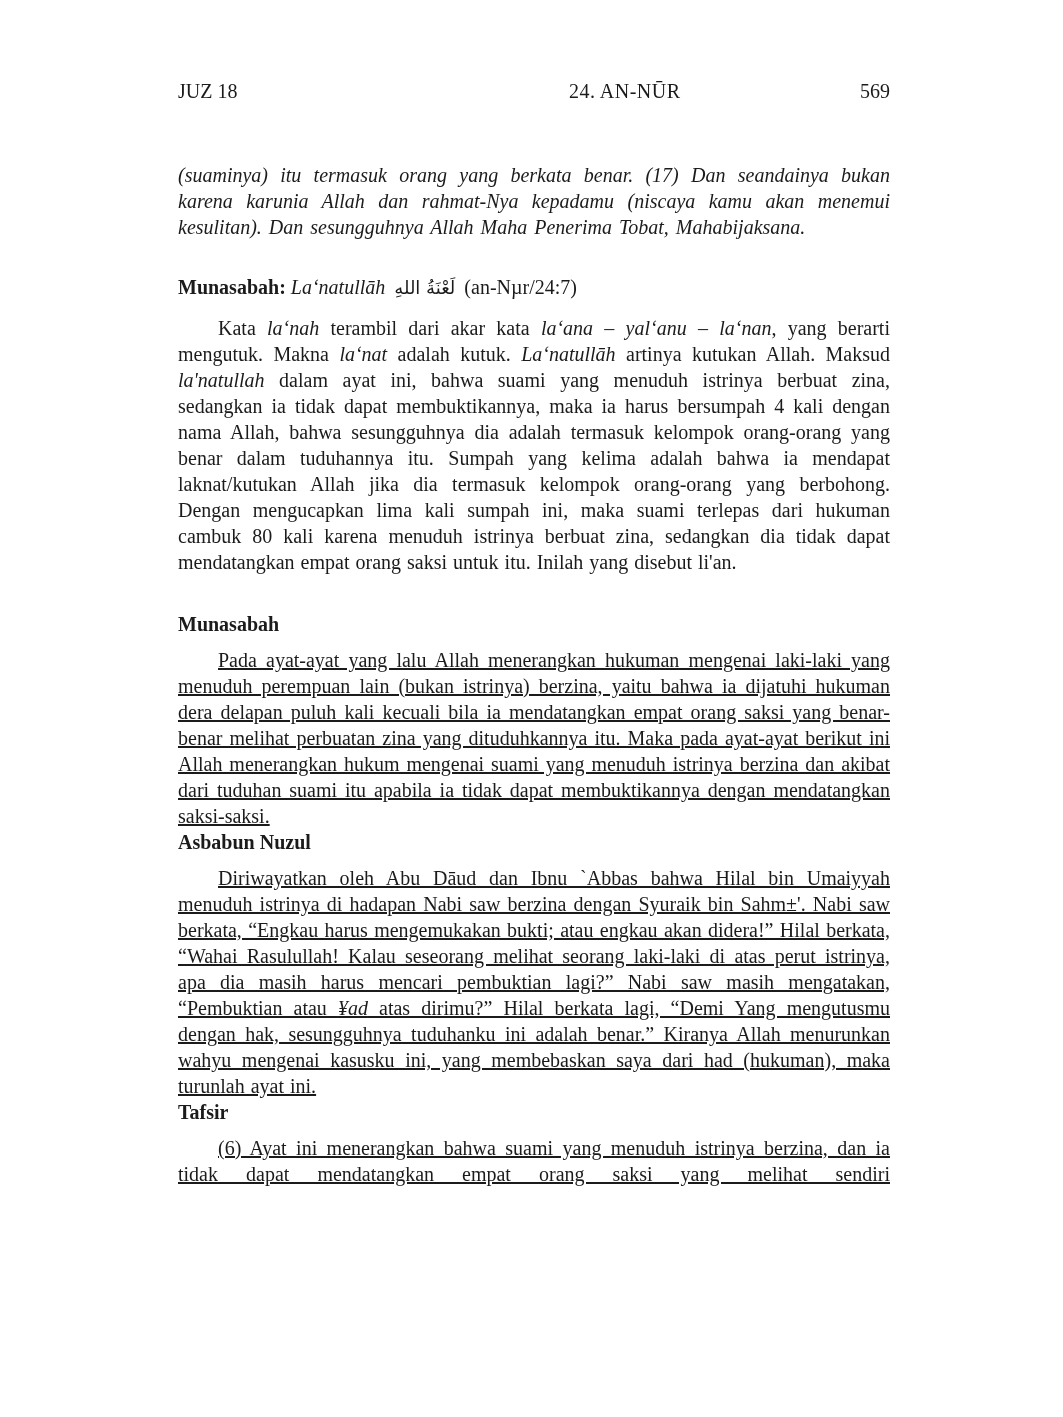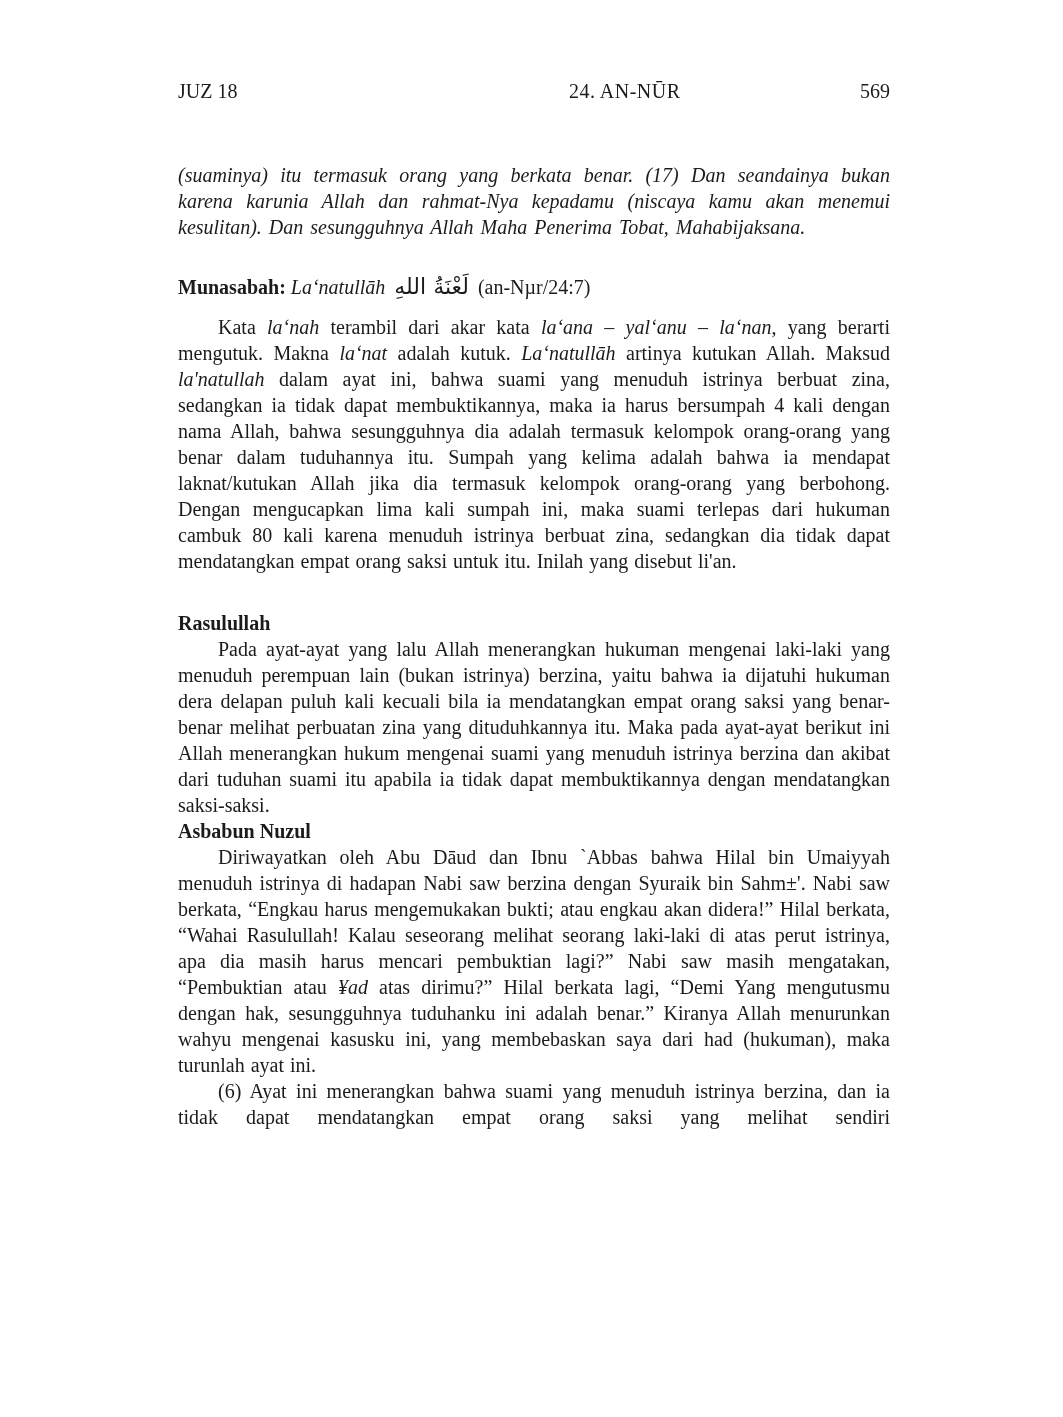--- a/index.html
+++ b/index.html
@@ -48,30 +48,30 @@
   .section-heading {
     font-weight: bold;
     margin: 0;
     font-size: 20px;
     line-height: 26px;
     text-align: left;
   }
   .mt-section   { margin-top: 36px; }
   .mt-section-2 { }
 
-  .para-after-heading { margin-top: 0; text-indent: 40px; word-spacing: 1px; }
+  .para-after-heading { margin-top: 10px; text-indent: 40px; word-spacing: 1px; text-decoration: underline; }
 
   .tafsir-para { text-align-last: justify; }
 
   
   .i  { font-style: italic; }
   .b  { font-weight: bold; }
   .ar {
     font-family: "DejaVu Sans", sans-serif;
-    font-size: 22px;
+    font-size: 18px;
     direction: rtl;
     unicode-bidi: isolate;
     padding: 0 4px;
   }
 </style>
 </head>
 <body>
 
 <div class="page">
 
@@ -80,21 +80,22 @@
     <span class="h-center">24. AN-NŪR</span>
     <span class="h-right">569</span>
   </div>
 
   <p class="verse-para">(suaminya) itu termasuk orang yang berkata benar.  (17) Dan seandainya bukan karena karunia Allah dan rahmat-Nya kepadamu (niscaya kamu akan menemui kesulitan). Dan sesungguhnya Allah Maha Penerima Tobat, Mahabijaksana.</p>
 
   <p class="kosakata-line"><span class="b">Munasabah: </span><span class="i">La‘natullāh </span><span class="ar">لَعْنَةُ اللهِ</span><span> (an-Nµr/24:7)</span></p>
 
   <p class="body-para"><span>Kata </span><span class="i">la‘nah</span><span> terambil dari akar kata </span><span class="i">la‘ana – yal‘anu – la‘nan</span><span>, yang berarti mengutuk. Makna </span><span class="i">la‘nat</span><span> adalah kutuk. </span><span class="i">La‘natullāh</span><span> artinya kutukan Allah. Maksud </span><span class="i">la'natullah</span><span> dalam ayat ini, bahwa suami yang menuduh istrinya berbuat zina, sedangkan ia tidak dapat membuktikannya, maka ia harus bersumpah 4 kali dengan nama Allah, bahwa sesungguhnya dia adalah termasuk kelompok orang-orang yang benar dalam tuduhannya itu. Sumpah yang kelima adalah bahwa ia mendapat laknat/kutukan Allah jika dia termasuk kelompok orang-orang yang berbohong. Dengan mengucapkan lima kali sumpah ini, maka suami terlepas dari hukuman cambuk 80 kali karena menuduh istrinya berbuat zina, sedangkan dia tidak dapat mendatangkan empat orang saksi untuk itu. Inilah yang disebut li'an.</span></p>
 
-  <h3 class="section-heading mt-section">Rasulullah</h3>
+  <h3 class="section-heading mt-section">Munasabah</h3>
   <p class="para-after-heading">Pada ayat-ayat yang lalu Allah menerangkan hukuman mengenai laki-laki yang menuduh perempuan lain (bukan istrinya) berzina, yaitu bahwa ia dijatuhi hukuman dera delapan puluh kali kecuali bila ia mendatangkan empat orang saksi yang benar-benar melihat perbuatan zina yang dituduhkannya itu. Maka pada ayat-ayat berikut ini Allah menerangkan hukum mengenai suami yang menuduh istrinya berzina dan akibat dari tuduhan suami itu apabila ia tidak dapat membuktikannya dengan mendatangkan saksi-saksi.</p>
 
   <h3 class="section-heading mt-section-2">Asbabun Nuzul</h3>
   <p class="para-after-heading"><span>Diriwayatkan oleh Abu Dāud dan Ibnu `Abbas bahwa Hilal bin Umaiyyah menuduh istrinya di hadapan Nabi saw berzina dengan Syuraik bin Sahm±'. Nabi saw berkata, “Engkau harus mengemukakan bukti; atau engkau akan didera!” Hilal berkata, “Wahai Rasulullah! Kalau seseorang melihat seorang laki-laki di atas perut istrinya, apa dia masih harus mencari pembuktian lagi?” Nabi saw masih mengatakan, “Pembuktian atau </span><span class="i">¥ad</span><span> atas dirimu?” Hilal berkata lagi, “Demi Yang mengutusmu dengan hak, sesungguhnya tuduhanku ini adalah benar.” Kiranya Allah menurunkan wahyu mengenai kasusku ini, yang membebaskan saya dari had (hukuman), maka turunlah ayat ini.</span></p>
 
+  <h3 class="section-heading mt-section-2">Tafsir</h3>
   <p class="para-after-heading tafsir-para">(6) Ayat ini menerangkan bahwa suami yang menuduh istrinya berzina, dan ia tidak dapat mendatangkan empat orang saksi yang melihat sendiri</p>
 
 </div>
 
 </body></html>

